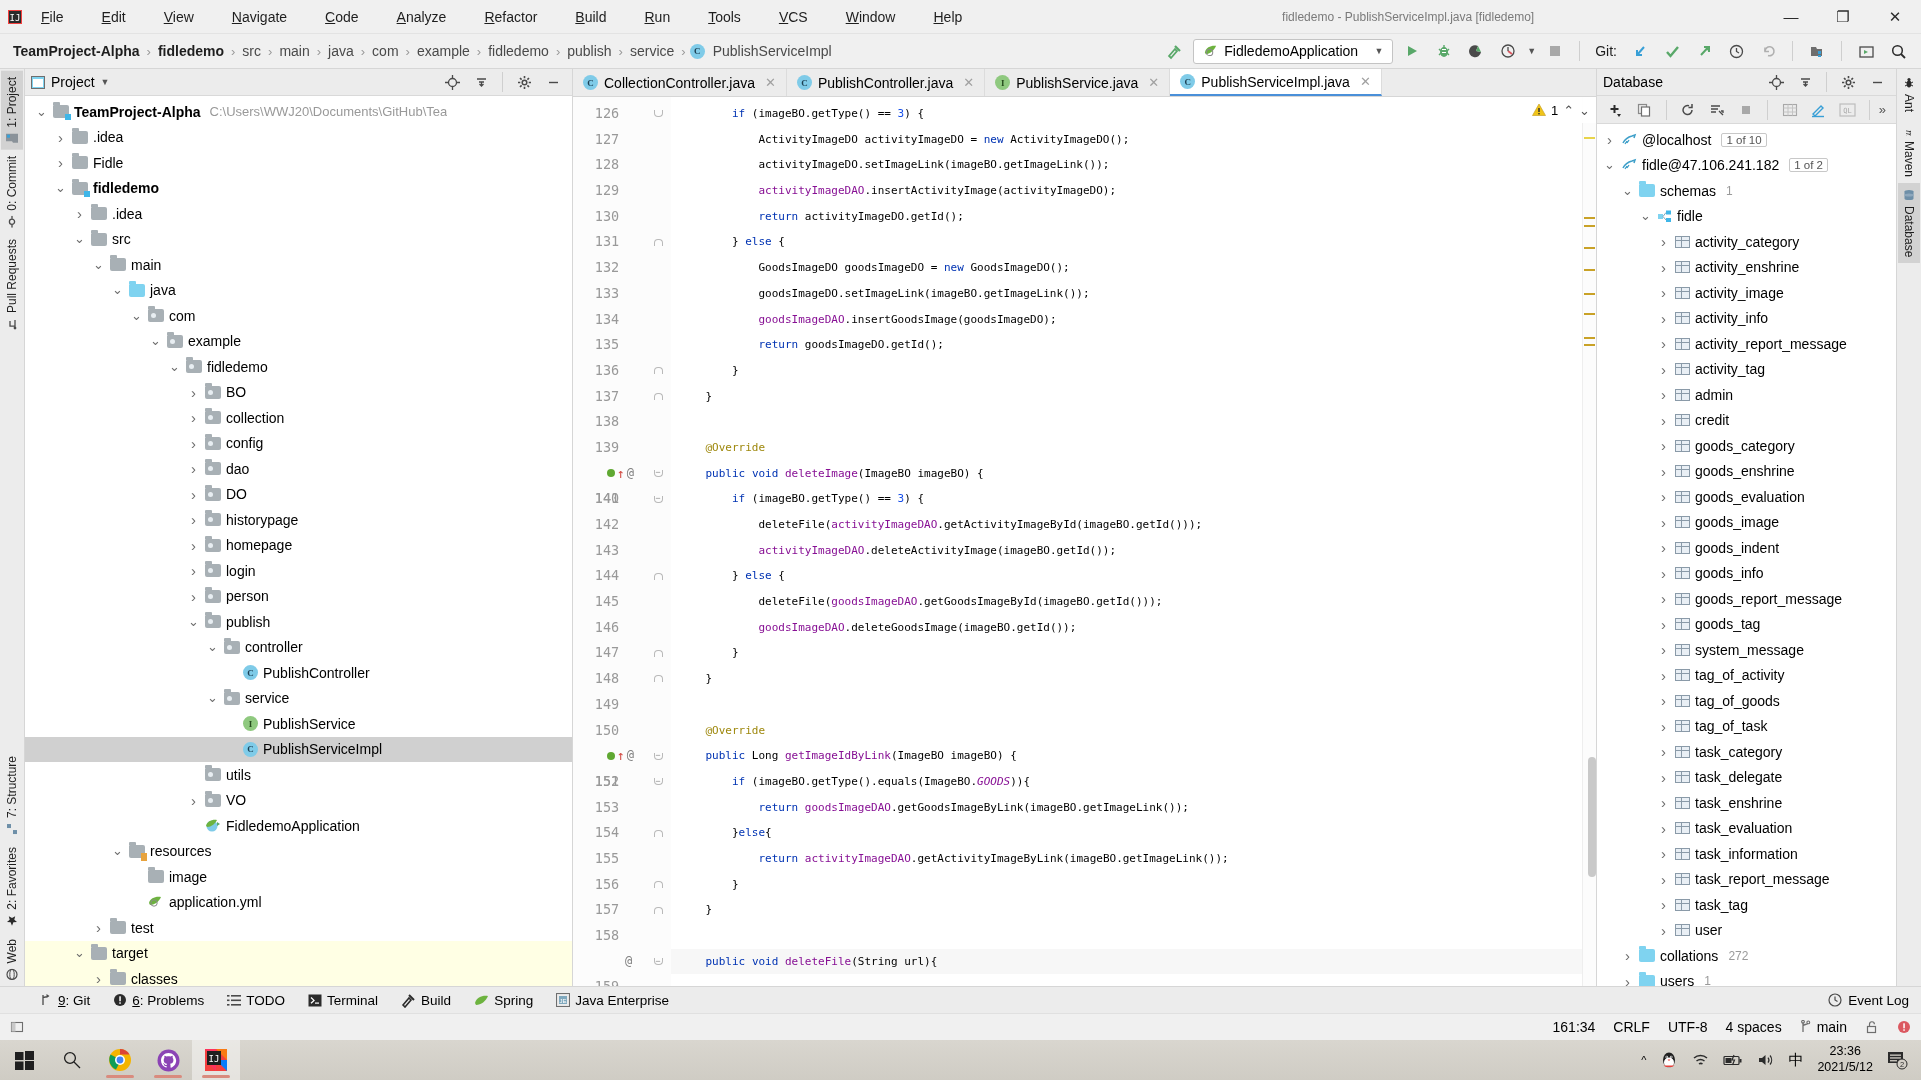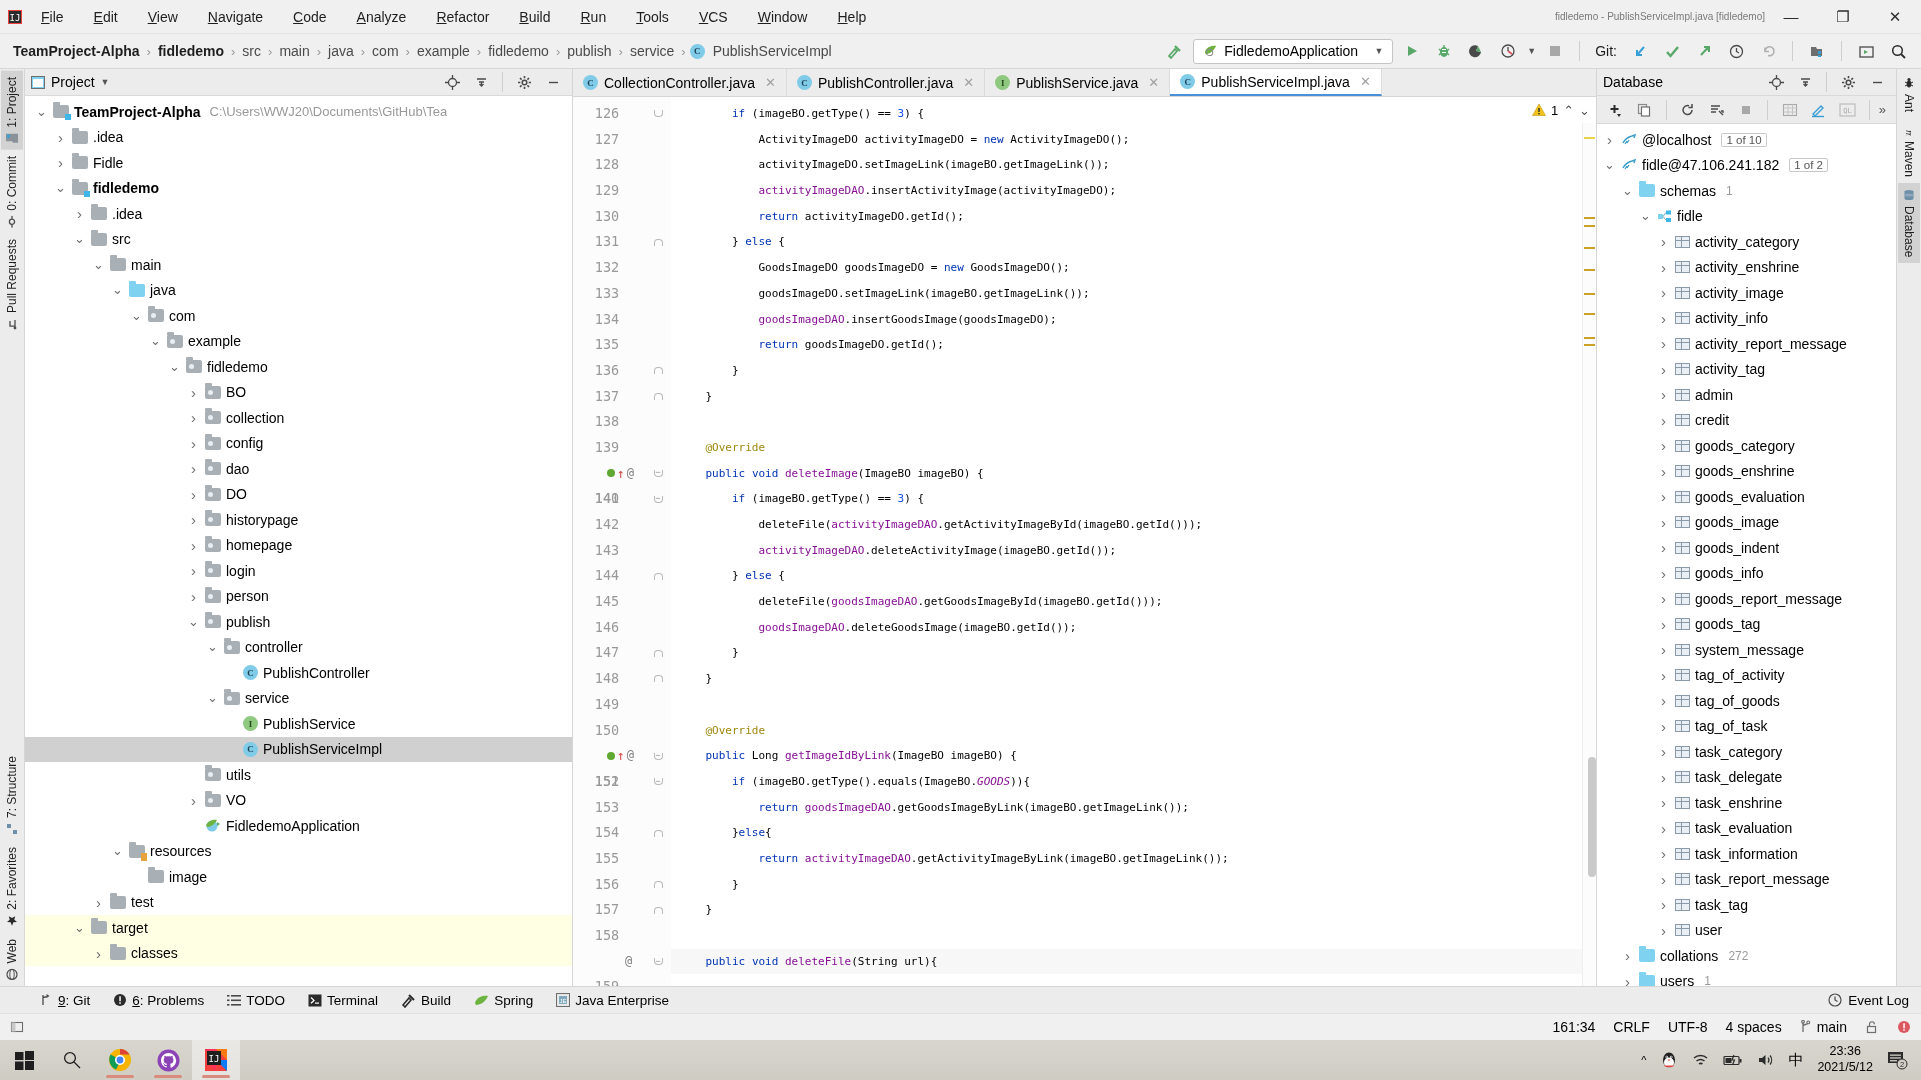--- a/index.html
+++ b/index.html
@@ -12,27 +12,27 @@
     color: #000;
   }
   #app { width: 1921px; height: 1080px; display: flex; flex-direction: column; position: relative; }
 
   
   .titlebar {
     height: 34px; background: #f0f0f0; display: flex; align-items: center;
     border-bottom: 1px solid #e3e3e3; flex: 0 0 34px;
   }
   .app-logo { width: 30px; display:flex; align-items:center; justify-content:center; }
-  .menubar { display: flex; align-items: flex-start; gap: 8px; }
+  .menubar { display: flex; align-items: flex-start; gap: 16px; }
   .menu-item {
     padding: 4px 11px; font-size: 14px; color: #1e1e1e; cursor: default; white-space: nowrap;
   }
   .menu-item u { text-decoration: underline; }
   .win-title {
-    flex: 1; text-align: right; padding-left: 78px; color: #7a7a7a; font-size: 10px;
+    flex: 1; text-align: center; padding-left: 78px; color: #7a7a7a; font-size: 12px;
   }
   .win-ctrls { display: flex; height: 34px; }
   .win-btn { width: 52px; display:flex; align-items:center; justify-content:center; font-size:15px; color:#2b2b2b; }
 
   
   .navbar {
     height: 35px; background: #f0f0f0; display: flex; align-items: center;
     border-bottom: 1px solid #d6d6d6; flex: 0 0 35px; padding-left: 10px;
   }
   .crumbs { display: flex; align-items: center; font-size: 14px; }
@@ -665,20 +665,30 @@
               <span class="folder res"></span>
             </span>
             <span class="tlabel">resources</span>
           </div>
           <div class="trow" style="padding-left: 105px;">
             <span class="arrow"></span>
             <span class="ico">
               <span class="folder"></span>
             </span>
             <span class="tlabel">image</span>
+          </div>
+          <div class="trow" style="padding-left: 105px;">
+            <span class="arrow"></span>
+            <span class="ico">
+              <svg width="16" height="14" viewBox="0 0 16 14">
+                <path d="M1 8 C2 3 8 1 13 2 C11 7 6 10 2 10 Z" fill="#6db33f"></path>
+                <circle cx="6" cy="8" r="3.2" fill="none" stroke="#8a8a8a" stroke-width="1"></circle>
+              </svg>
+            </span>
+            <span class="tlabel">application.yml</span>
           </div>
           <div class="trow" style="padding-left: 67px;">
             <span class="arrow" style="font-size: 15px;">›</span>
             <span class="ico">
               <span class="folder"></span>
             </span>
             <span class="tlabel">test</span>
           </div>
           <div class="trow highlight" style="padding-left: 48px;">
             <span class="arrow" style="font-size: 13px; line-height: 6px;">⌄</span>

